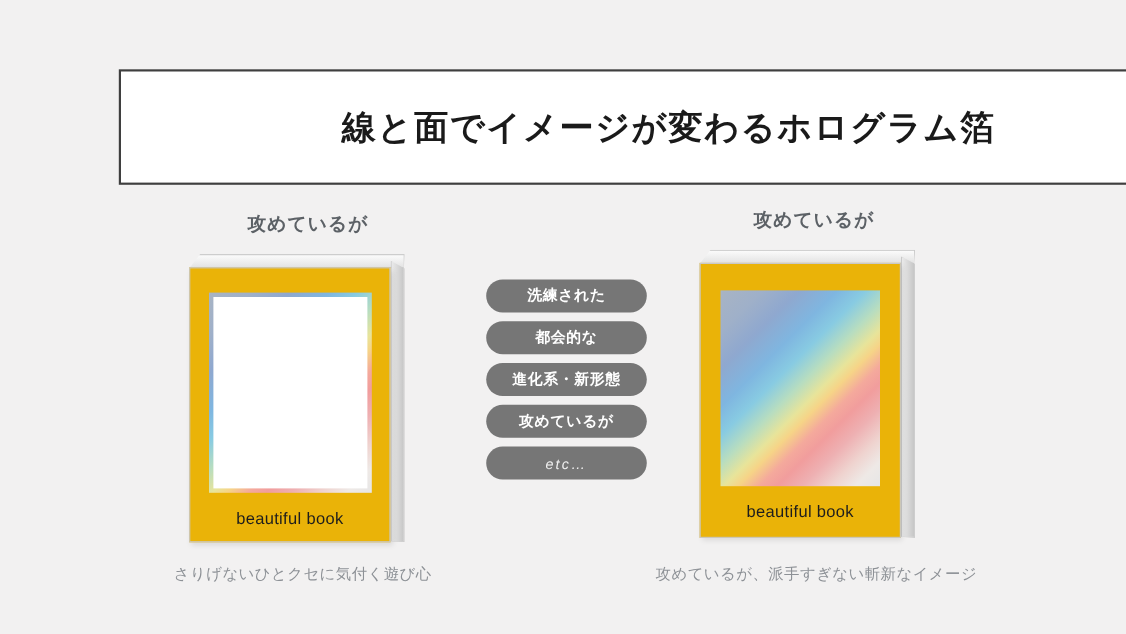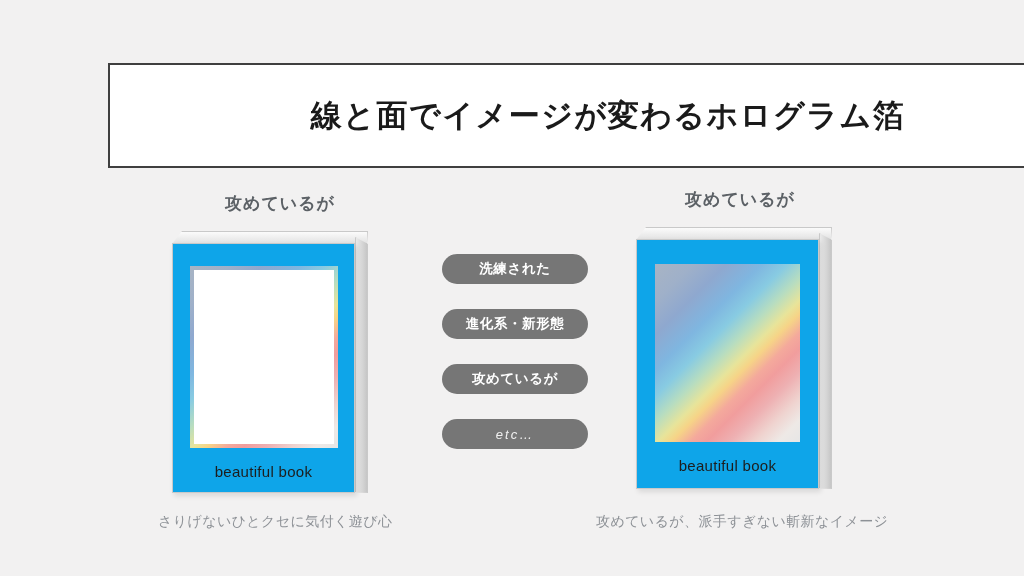--- a/index.html
+++ b/index.html
@@ -83,21 +83,21 @@
     box-sizing: border-box;
     clip-path: polygon(0 0, 100% 7px, 100% 100%, 0 calc(100% - 1px));
   }
   
   .book-cover {
     position: absolute;
     left: 0;
     top: 12px;
     width: 183px;
     height: 250px;
-    background: #0ea5e9;
+    background: #eab308;
     border: 1px solid #c9c9c9;
     box-sizing: border-box;
     box-shadow: 2px 3px 5px rgba(0,0,0,0.10);
     display: flex;
     flex-direction: column;
     align-items: center;
   }
 
   
   .holo {
@@ -147,21 +147,21 @@
   }
 
   
   .pill-column {
     position: absolute;
     left: 442px;
     top: 254px;
     width: 146px;
     display: flex;
     flex-direction: column;
-    gap: 25px;
+    gap: 8px;
   }
   .pill {
     height: 30px;
     border-radius: 15px;
     background: #767676;
     color: #ffffff;
     font-size: 13.5px;
     font-weight: bold;
     display: flex;
     align-items: center;
@@ -212,19 +212,20 @@
   <div class="book-top"></div>
   <div class="book-spine"></div>
   <div class="book-cover">
     <div class="holo"></div>
     <div class="book-caption">beautiful book</div>
   </div>
 </div>
 
 <div class="pill-column">
   <div class="pill">洗練された</div>
+  <div class="pill">都会的な</div>
   <div class="pill">進化系・新形態</div>
   <div class="pill">攻めているが</div>
   <div class="pill muted">etc…</div>
 </div>
 
 <div class="foot-caption left">さりげないひとクセに気付く遊び心</div>
 <div class="foot-caption right">攻めているが、派手すぎない斬新なイメージ</div>
 
 </body></html>

